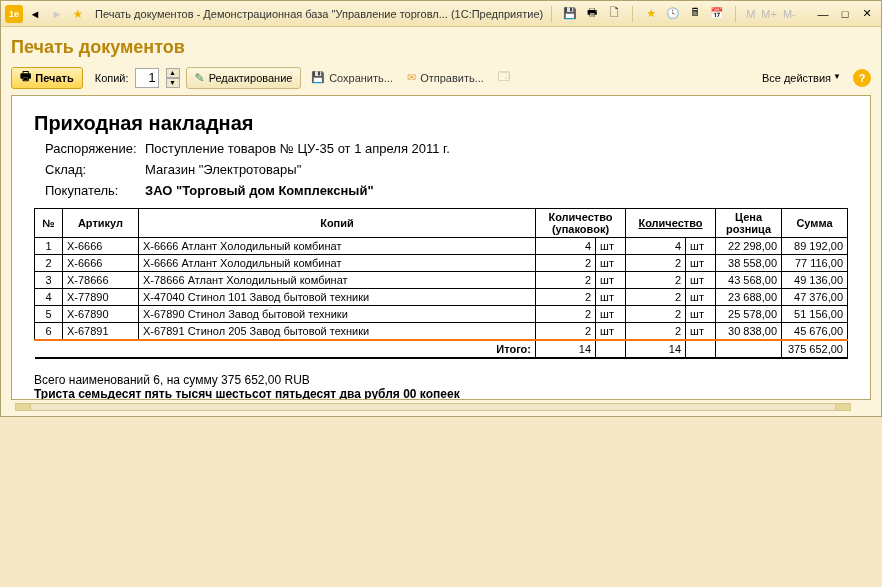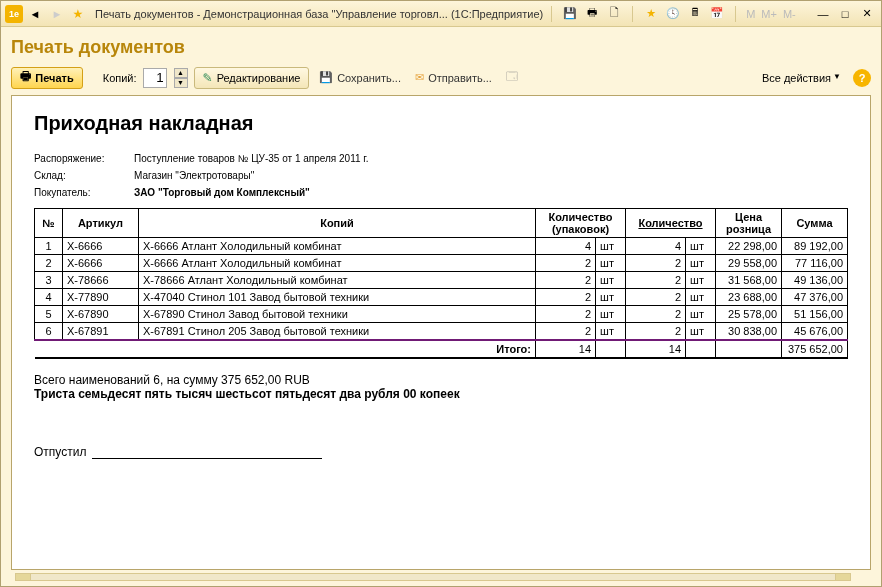--- a/index.html
+++ b/index.html
@@ -1,53 +1,53 @@
 <!DOCTYPE html>
 <html><head>
 <meta charset="utf-8">
 <style>
   * { box-sizing: border-box; }
   html, body { margin: 0; padding: 0; font-family: Arial, sans-serif; font-size: 11px; background: #f6e8c6; }
-  .window { width: 882px; height: 587px; display: flex; flex-direction: column; border: 1px solid #b0a070; }
+  .window { width: 882px; height: 417px; display: flex; flex-direction: column; border: 1px solid #b0a070; }
   .titlebar { height: 26px; background: linear-gradient(#fdf5db, #f3e4b5); display: flex; align-items: center; padding: 0 4px; gap: 2px; border-bottom: 1px solid #d8c88f; }
   .tb-icon { width: 18px; height: 18px; display: inline-flex; align-items: center; justify-content: center; font-size: 12px; }
   .tb-icon.logo { background: #f4b400; color: #fff; border-radius: 3px; font-weight: bold; font-size: 9px; }
   .titlebar .title { font-size: 11px; padding-left: 6px; flex: 0 0 auto; color: #333; }
   .titlebar .spacer { flex: 1; }
   .tb-btn { width: 20px; height: 18px; display: inline-flex; align-items: center; justify-content: center; font-size: 11px; cursor: pointer; }
   .m-btn { color: #bbb; font-size: 11px; padding: 0 2px; }
   .titlebar .sep { width: 1px; height: 16px; background: #d8c88f; margin: 0 6px; }
   .content { flex: 1; background: #fdf5db; padding: 8px 10px 4px 10px; display: flex; flex-direction: column; overflow: hidden; }
   .page-title { font-size: 18px; color: #b8860b; font-weight: bold; margin: 2px 0 8px 0; }
   .toolbar { display: flex; align-items: center; gap: 6px; margin-bottom: 6px; }
   .btn { display: inline-flex; align-items: center; gap: 4px; border: 1px solid #c9b97c; background: linear-gradient(#fff8e1, #f4e6b8); padding: 2px 8px; height: 22px; border-radius: 3px; cursor: pointer; }
   .btn.primary { background: linear-gradient(#fff1b8, #ffd54f); border-color: #d4a017; font-weight: bold; }
   .btn .icon { font-size: 12px; }
   .link-btn { display: inline-flex; align-items: center; gap: 4px; color: #333; cursor: pointer; padding: 2px 4px; }
-  .copies-label { margin-left: 14px; }
+  .copies-label { margin-left: 6px; }
   .copies-input { width: 24px; height: 20px; border: 1px solid #aaa; text-align: right; padding-right: 2px; }
   .spinner { display: inline-flex; flex-direction: column; margin-left: 1px; }
   .spinner div { width: 14px; height: 10px; border: 1px solid #aaa; background: #f0e7c9; display: flex; align-items: center; justify-content: center; font-size: 7px; cursor: pointer; }
   .toolbar .flex { flex: 1; }
   .dropdown { display: inline-flex; gap: 2px; cursor: pointer; }
   .help-icon { width: 18px; height: 18px; background: #f7b500; border-radius: 50%; display: inline-flex; align-items: center; justify-content: center; color: #fff; font-weight: bold; margin-left: 6px; cursor: pointer; font-size: 11px; }
   .doc-area { flex: 1; background: #fff; border: 1px solid #b8a56a; padding: 16px 22px; overflow: auto; margin-bottom: 2px; }
-  .doc-title { font-size: 20px; font-weight: bold; margin-bottom: 18px; font-family: Arial; }
-  .meta { font-size: 10px; }
+  .doc-title { font-size: 20px; font-weight: bold; margin-bottom: 6px; font-family: Arial; }
+  .meta { font-size: 13px; margin-left: 11px; }
   .meta-row { margin-bottom: 6px; display: flex; }
   .meta-label { width: 100px; }
   .meta-value { }
   .bold { font-weight: bold; }
   table.data { border-collapse: collapse; width: 100%; margin-top: 10px; font-size: 11px; }
   table.data th, table.data td { border: 1px solid #000; padding: 2px 4px; }
   table.data thead th { text-align: center; font-weight: bold; }
   table.data tbody td { }
   td.num { text-align: center; }
   td.r { text-align: right; }
-  tr.totals td { border-top: 2px solid #701a75; border-bottom: 2px solid #000; }
+  tr.totals td { border-top: 2px solid #f97316; border-bottom: 2px solid #000; }
   .summary { margin-top: 14px; font-size: 12px; }
   .sign-row { display: flex; margin-top: 44px; font-size: 12px; gap: 40px; }
   .sign-cell { display: flex; align-items: flex-start; gap: 6px; }
   .sign-line { border-bottom: 1px solid #000; width: 230px; height: 14px; }
   .status-bar { height: 10px; background: #fdf5db; display: flex; align-items: center; padding: 0 4px; }
   .hscroll { flex: 1; height: 8px; background: #f0e7c9; border: 1px solid #d8c88f; margin-right: 16px; position: relative; }
   .hscroll::before { content: ""; position: absolute; left: 0; top: 0; height: 100%; width: 14px; background: #e5d79a; border-right: 1px solid #d8c88f; }
   .hscroll::after { content: ""; position: absolute; right: 0; top: 0; height: 100%; width: 14px; background: #e5d79a; border-left: 1px solid #d8c88f; }
 </style>
 </head>
@@ -160,32 +160,32 @@
               <td class="r">89 192,00</td>
             </tr>
             <tr>
               <td class="num">2</td>
               <td>X-6666</td>
               <td>X-6666 Атлант Холодильный комбинат</td>
               <td class="r" style="width:46px;">2</td>
               <td style="width:22px;">шт</td>
               <td class="r" style="width:46px;">2</td>
               <td style="width:22px;">шт</td>
-              <td class="r">29 558,00</td>
+              <td class="r">38 558,00</td>
               <td class="r">77 116,00</td>
             </tr>
             <tr>
               <td class="num">3</td>
               <td>X-78666</td>
               <td>X-78666 Атлант Холодильный комбинат</td>
               <td class="r" style="width:46px;">2</td>
               <td style="width:22px;">шт</td>
               <td class="r" style="width:46px;">2</td>
               <td style="width:22px;">шт</td>
-              <td class="r">31 568,00</td>
+              <td class="r">43 568,00</td>
               <td class="r">49 136,00</td>
             </tr>
             <tr>
               <td class="num">4</td>
               <td>X-77890</td>
               <td>X-47040 Стинол 101 Завод бытовой техники</td>
               <td class="r" style="width:46px;">2</td>
               <td style="width:22px;">шт</td>
               <td class="r" style="width:46px;">2</td>
               <td style="width:22px;">шт</td>

